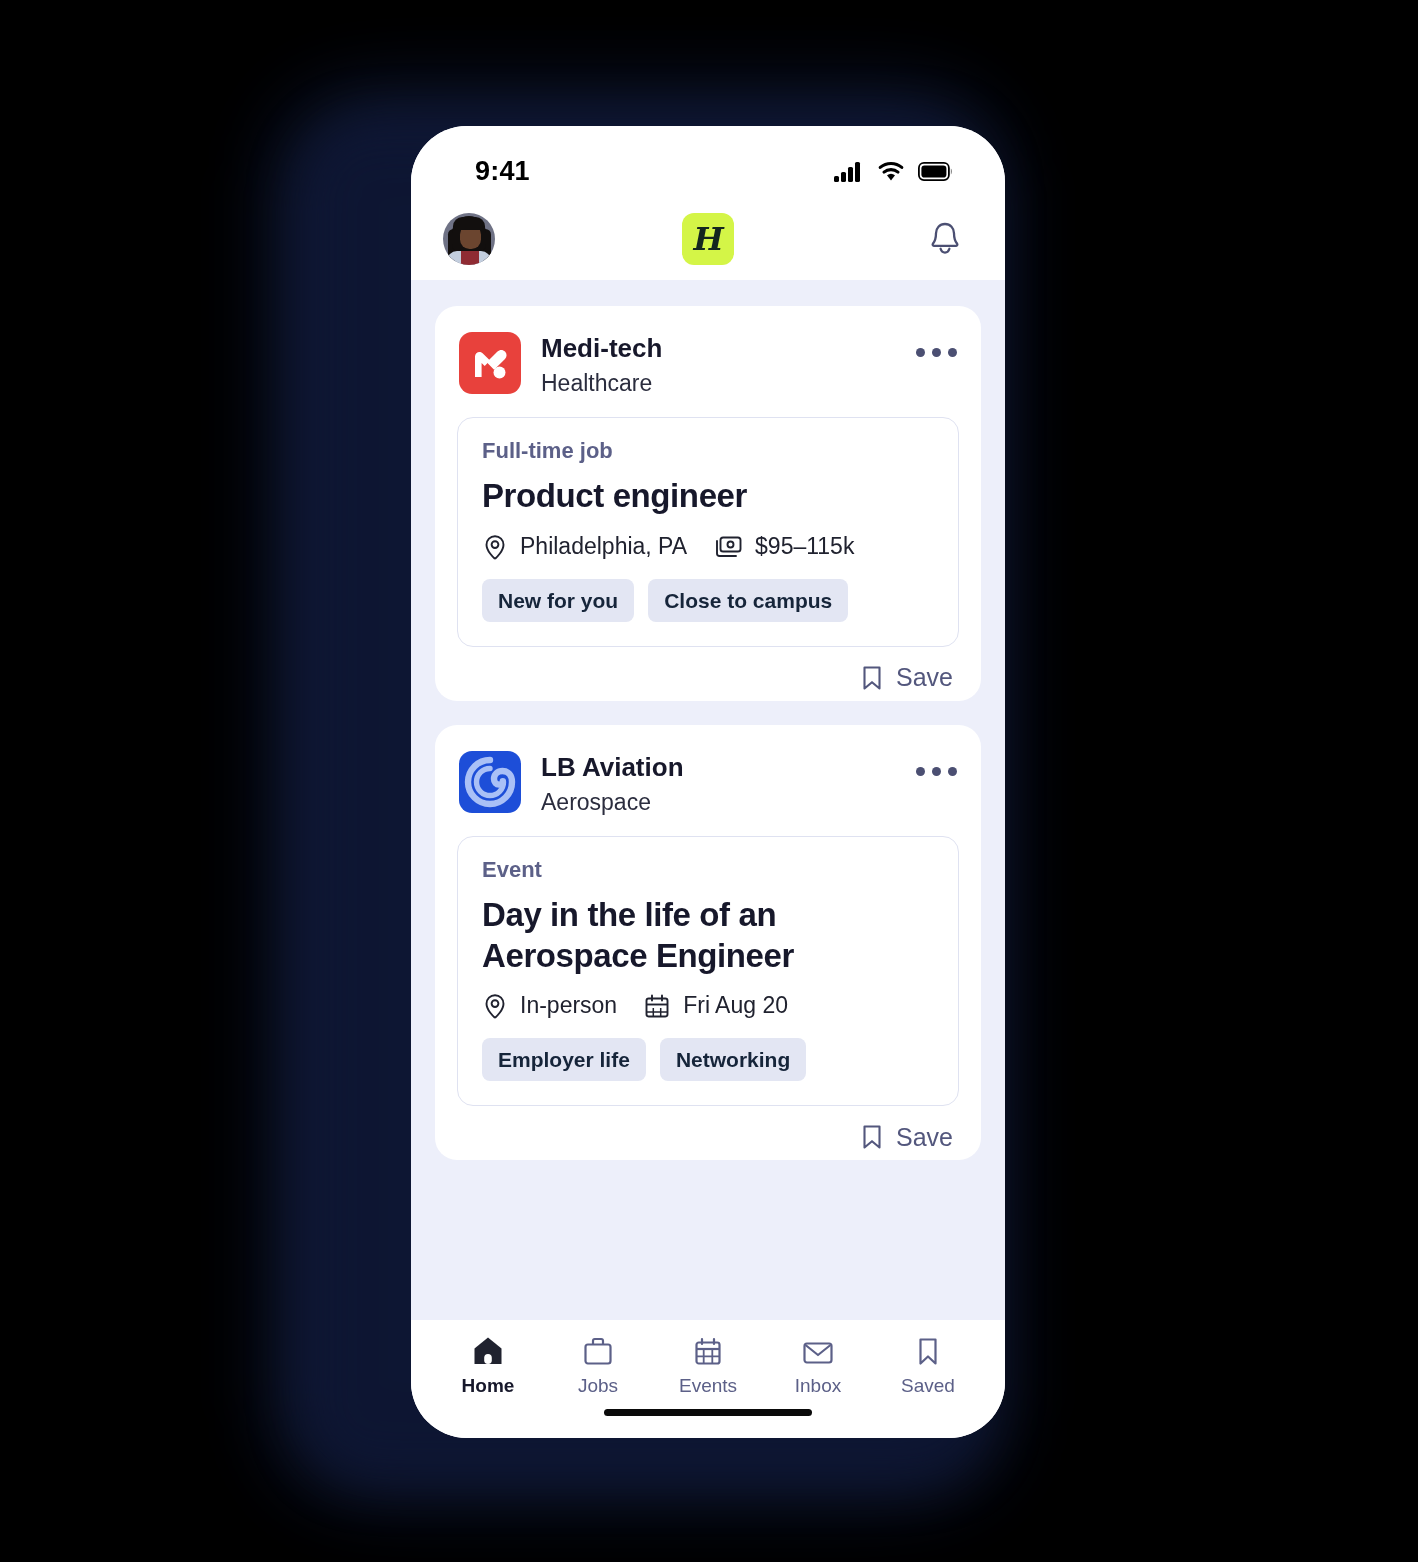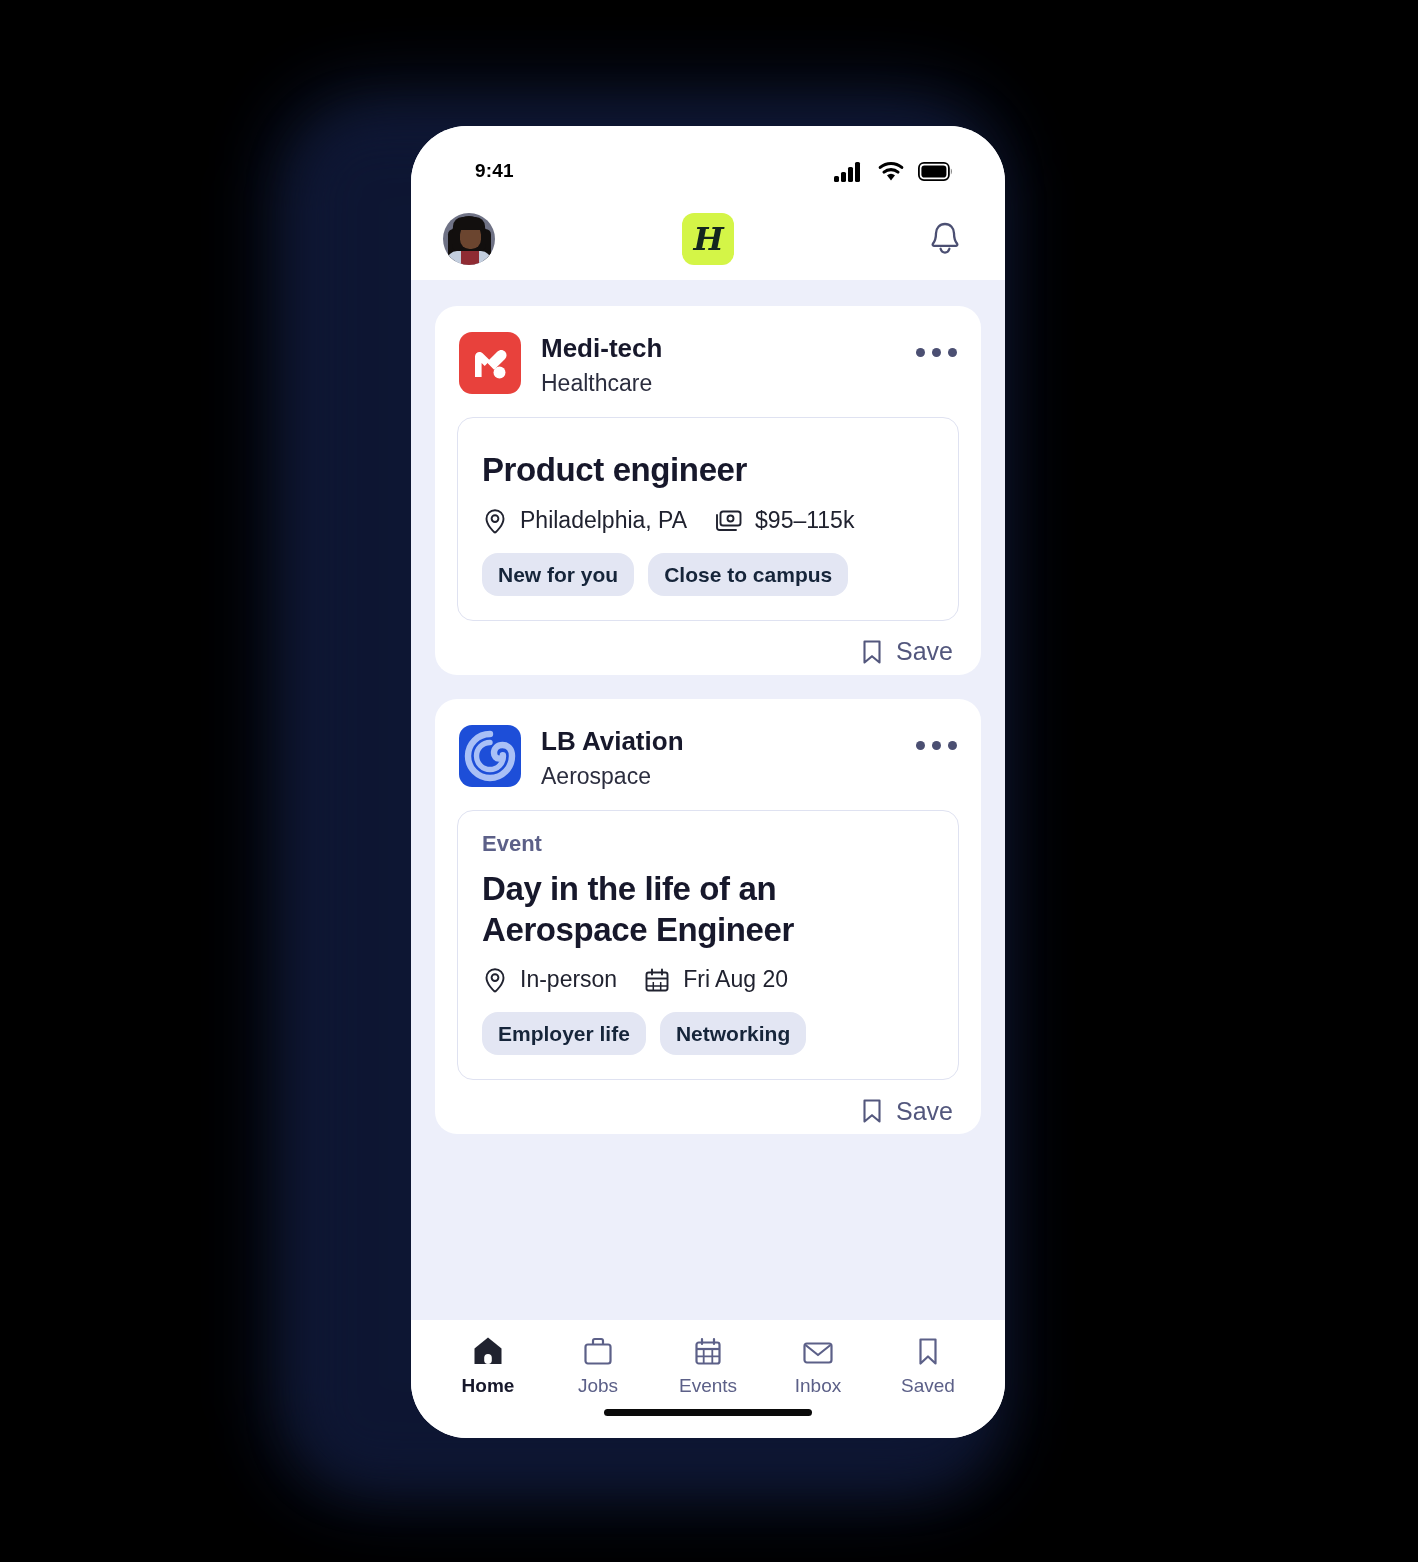--- a/index.html
+++ b/index.html
@@ -43,21 +43,21 @@
   }
 
   
   .statusbar{
     height:72px; flex:0 0 72px;
     display:flex; align-items:center; justify-content:space-between;
     padding:18px 52px 0 64px;
     background:#fff;
   }
   .status-time{
-    font-size:19px; font-weight:700; color:#000;
+    font-size:27px; font-weight:700; color:#000;
     letter-spacing:.2px;
   }
   .status-icons{ display:flex; align-items:center; gap:13px; }
 
   
   .appbar{
     height:82px; flex:0 0 82px;
     display:flex; align-items:center; justify-content:space-between;
     padding:0 36px 0 32px;
     background:#fff;
@@ -148,21 +148,21 @@
   .headline{
     font-size:33px; font-weight:700; color:#17182b;
     line-height:1.22; margin-top:12px; letter-spacing:-.4px;
   }
   .facts{ display:flex; align-items:center; gap:26px; margin-top:16px; flex-wrap:wrap; }
   .fact{ display:flex; align-items:center; gap:12px; font-size:23px; color:#20222f; font-weight:400; }
   .pills{ display:flex; gap:14px; margin-top:18px; flex-wrap:wrap; }
   .pill{
     background:#e3e6f3; color:#16253a;
     font-size:21px; font-weight:700;
-    padding:9px 16px; border-radius:16px; line-height:1.2;
+    padding:9px 16px; border-radius:8px; line-height:1.2;
   }
   .card-foot{
     display:flex; justify-content:flex-end; align-items:flex-start;
     padding:16px 6px 8px 0;
   }
   .save-btn{ display:flex; align-items:center; gap:11px; }
   .save-btn span{ font-size:25px; color:#53577d; font-weight:400; }
 
   
   .tabbar{
@@ -251,20 +251,21 @@
             <div class="org-industry">Healthcare</div>
           </div>
           <div class="kebab">
             <i></i>
               <i></i>
               <i></i>
           </div>
         </div>
 
         <div class="inner">
+          <div class="kicker">Full-time job</div>
           <div class="headline">Product engineer</div>
 
           <div class="facts">
             <div class="fact">
               <svg width="26" height="28" viewBox="0 0 26 28">
                 <path d="M13 3.2c-4.7 0-8.5 3.8-8.5 8.6 0 6.2 6.9 12.6 8.1 13.6.2.2.6.2.8 0 1.2-1 8.1-7.4 8.1-13.6 0-4.8-3.8-8.6-8.5-8.6z" fill="none" stroke="#20222f" stroke-width="1.9"></path>
                 <circle cx="13" cy="11.6" r="3.4" fill="none" stroke="#20222f" stroke-width="1.9"></circle>
               </svg>
               <span>Philadelphia, PA</span>
             </div>

